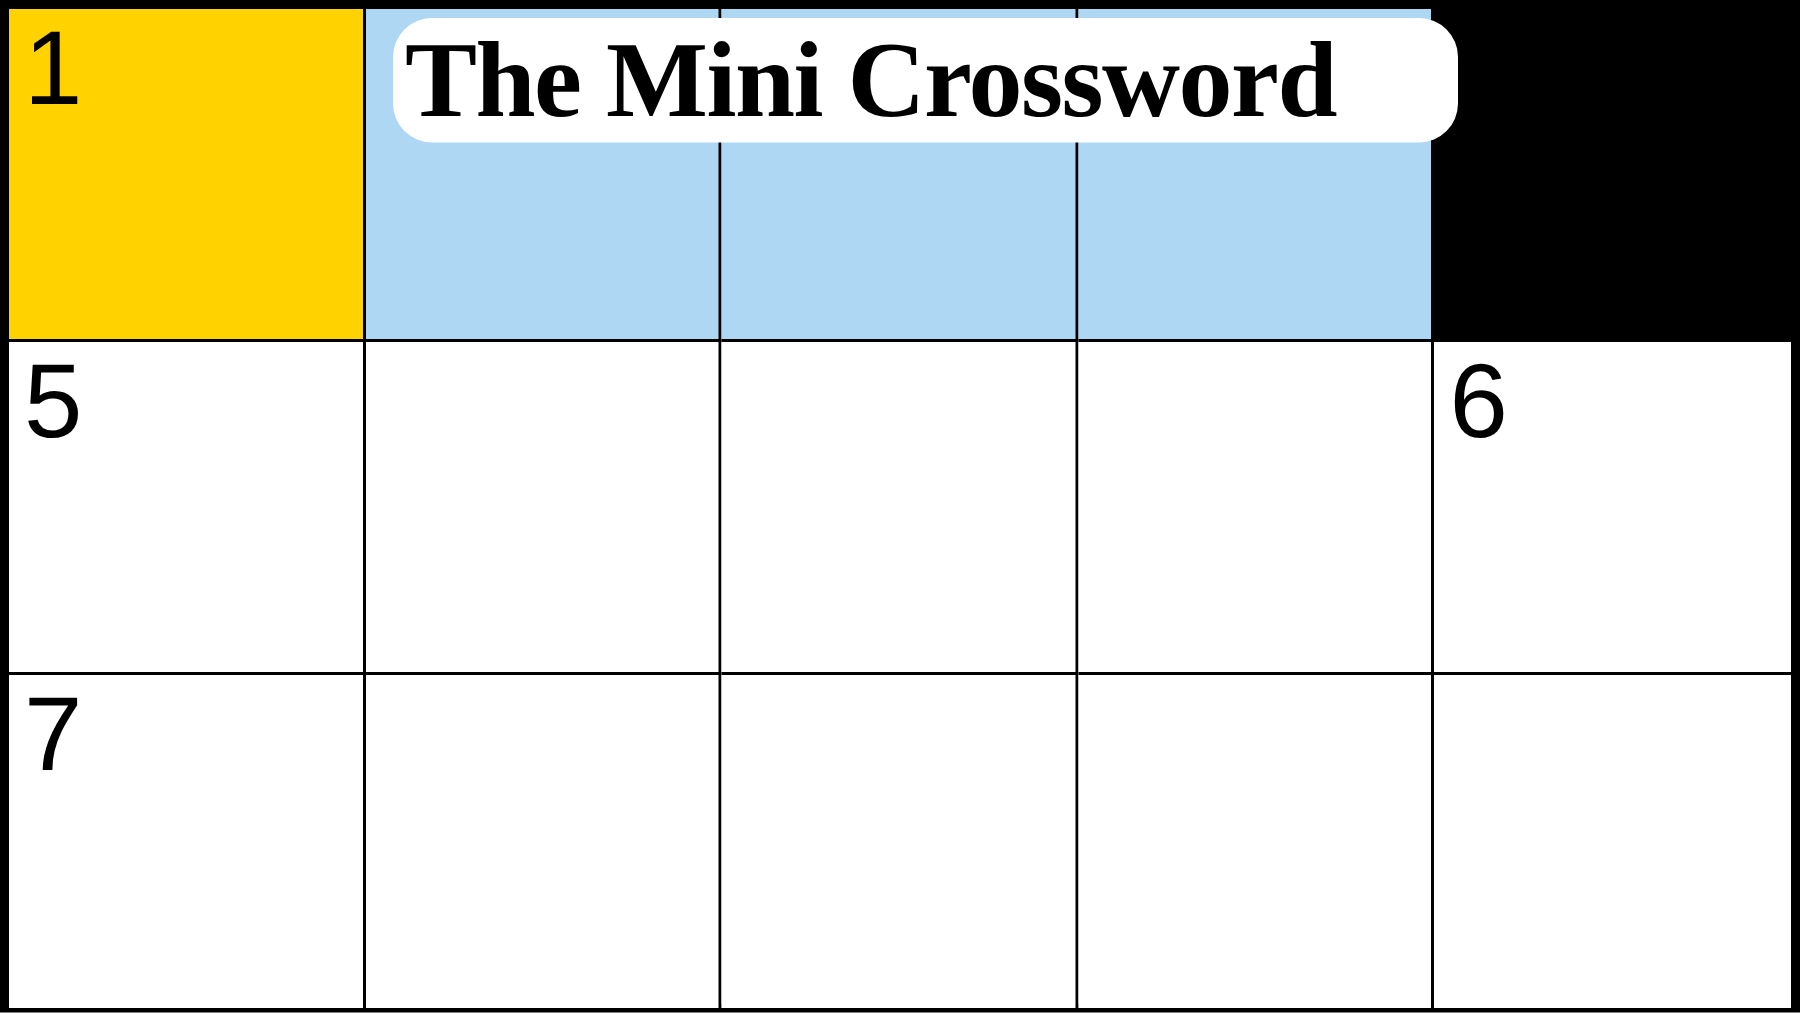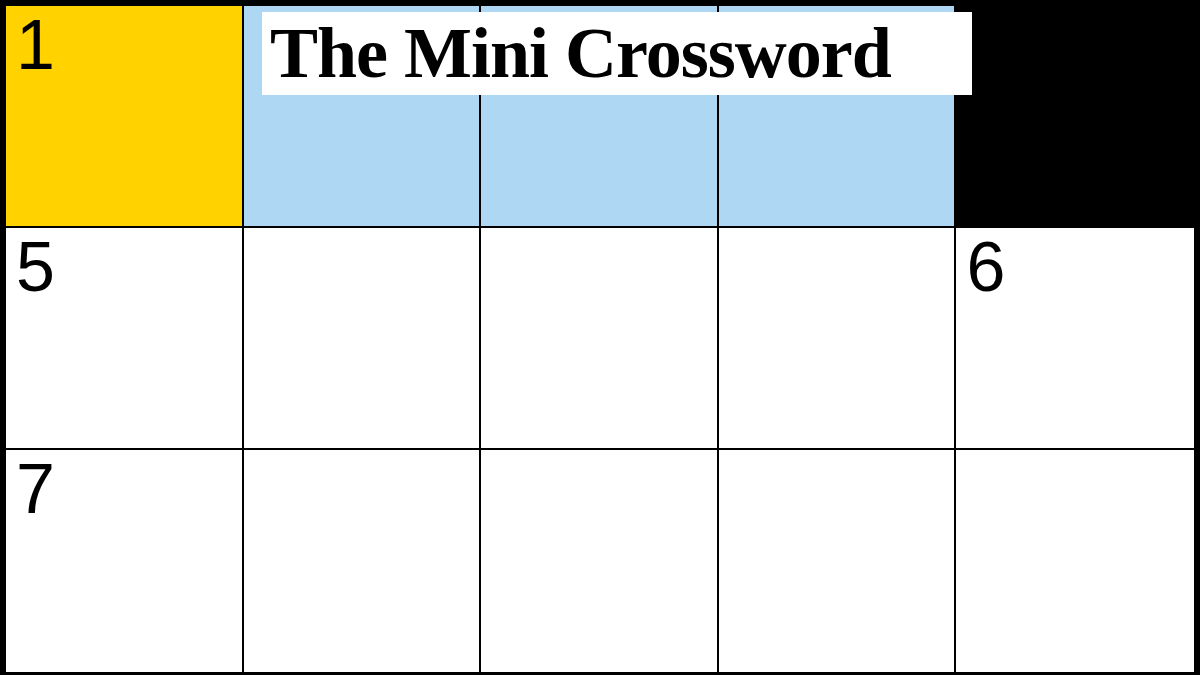--- a/index.html
+++ b/index.html
@@ -33,20 +33,21 @@
       width: 710px;
       background: #fff;
       padding: 2px 8px;
       font-family: Georgia, "Times New Roman", serif;
       font-weight: 900;
       font-size: 72px;
       color: #000;
       letter-spacing: -1px;
       line-height: 1.1;
       box-sizing: border-box;
+      border-radius: 26px;
     }
   </style>
 </head>
 <body>
 
 <div class="crossword">
   <div class="grid" id="grid">
       <div class="cell yellow">
         <span class="num">1</span>
       </div>

